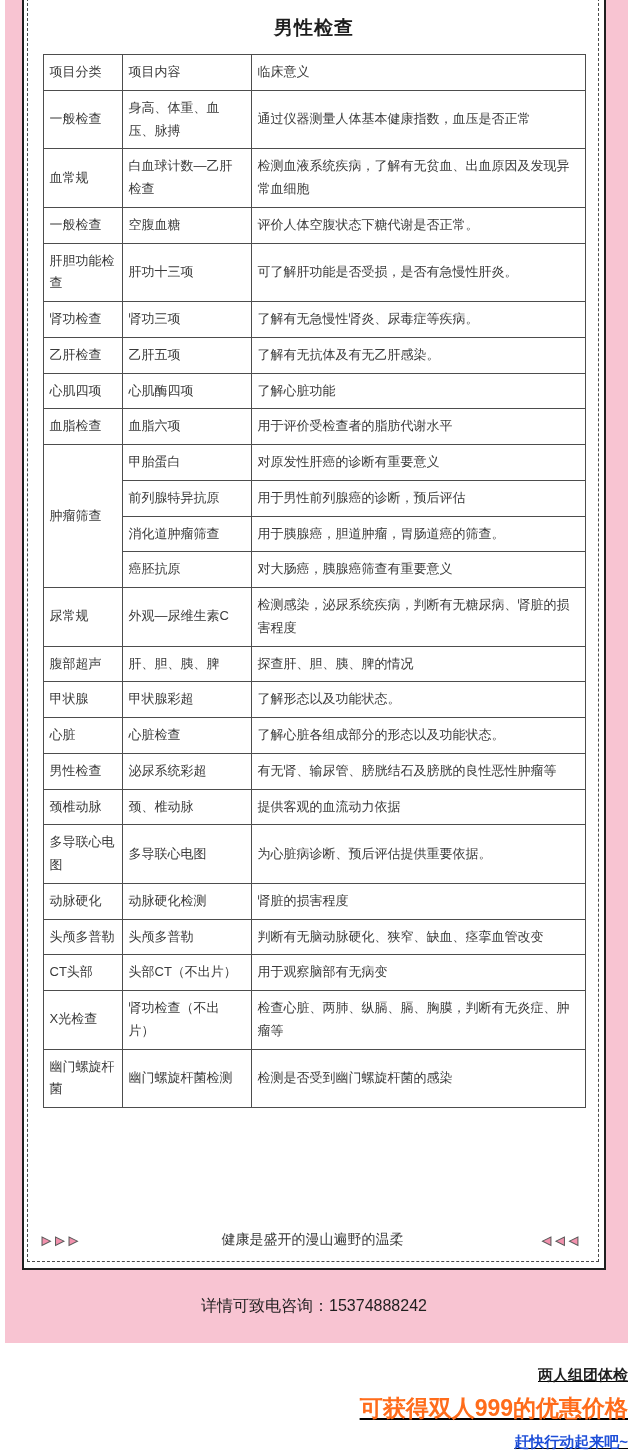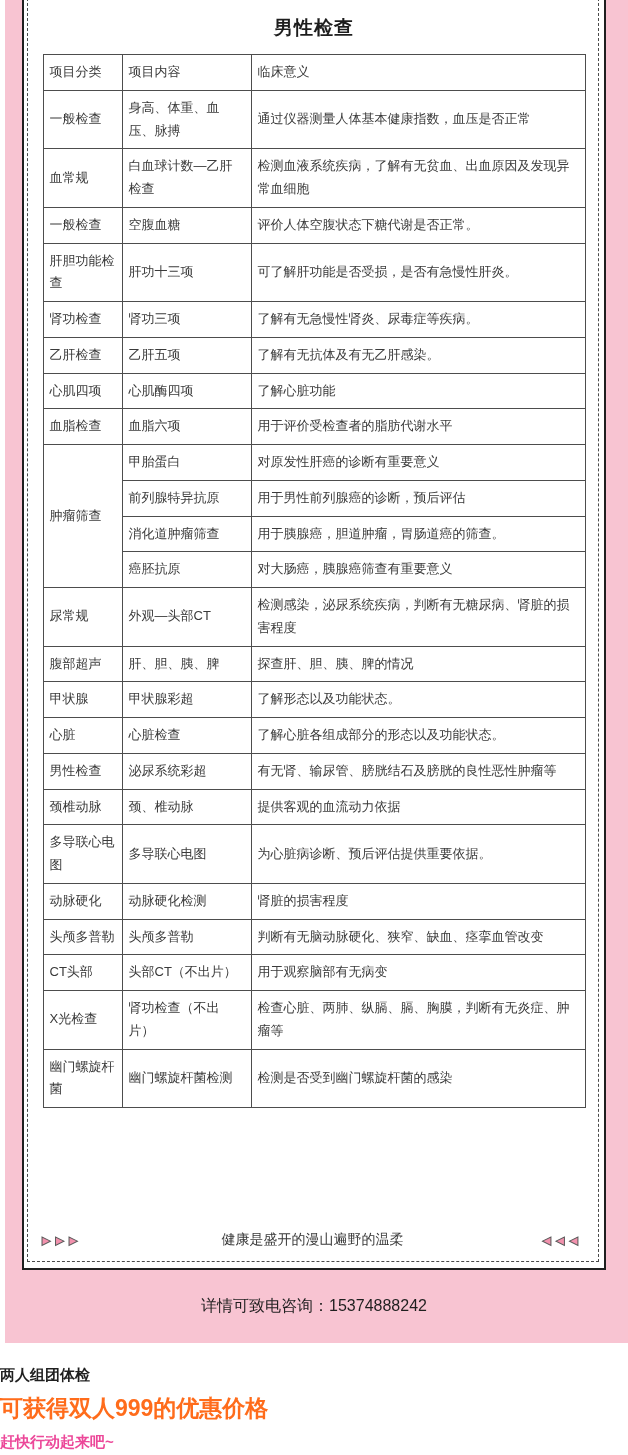--- a/index.html
+++ b/index.html
@@ -87,25 +87,26 @@
     top: 1296px;
     text-align: center;
     font-size: 16px;
     font-weight: normal;
     color: #1f1f1f;
   }
   .promo {
     position: absolute;
     left: 0; right: 0; top: 1343px; bottom: 0;
     background: #ffffff;
-    text-align: left;
+    text-align: right;
+    text-decoration: underline;
   }
   .promo-line1 { margin-top: 23px; font-size: 15px; font-weight: bold; color: #1f1f1f; }
   .promo-line2 { margin-top: 8px;  font-size: 23px; font-weight: bold; color: #ff6c1b; }
-  .promo-line3 { margin-top: 9px;  font-size: 15px; font-weight: bold; color: #ec4899; }
+  .promo-line3 { margin-top: 9px;  font-size: 15px; font-weight: bold; color: #1d4ed8; }
 </style>
 </head>
 <body>
 
 <div class="pink-bg"></div>
 
 <div class="card">
   <div class="card-dashed"></div>
 
   <div class="page-title">男性检查</div>
@@ -176,21 +177,21 @@
         <tr>
           <td>消化道肿瘤筛查</td>
           <td>用于胰腺癌，胆道肿瘤，胃肠道癌的筛查。</td>
         </tr>
         <tr>
           <td>癌胚抗原</td>
           <td>对大肠癌，胰腺癌筛查有重要意义</td>
         </tr>
         <tr>
           <td rowspan="1">尿常规</td>
-          <td>外观—头部CT</td>
+          <td>外观—尿维生素C</td>
           <td>检测感染，泌尿系统疾病，判断有无糖尿病、肾脏的损害程度</td>
         </tr>
         <tr>
           <td rowspan="1">腹部超声</td>
           <td>肝、胆、胰、脾</td>
           <td>探查肝、胆、胰、脾的情况</td>
         </tr>
         <tr>
           <td rowspan="1">甲状腺</td>
           <td>甲状腺彩超</td>

